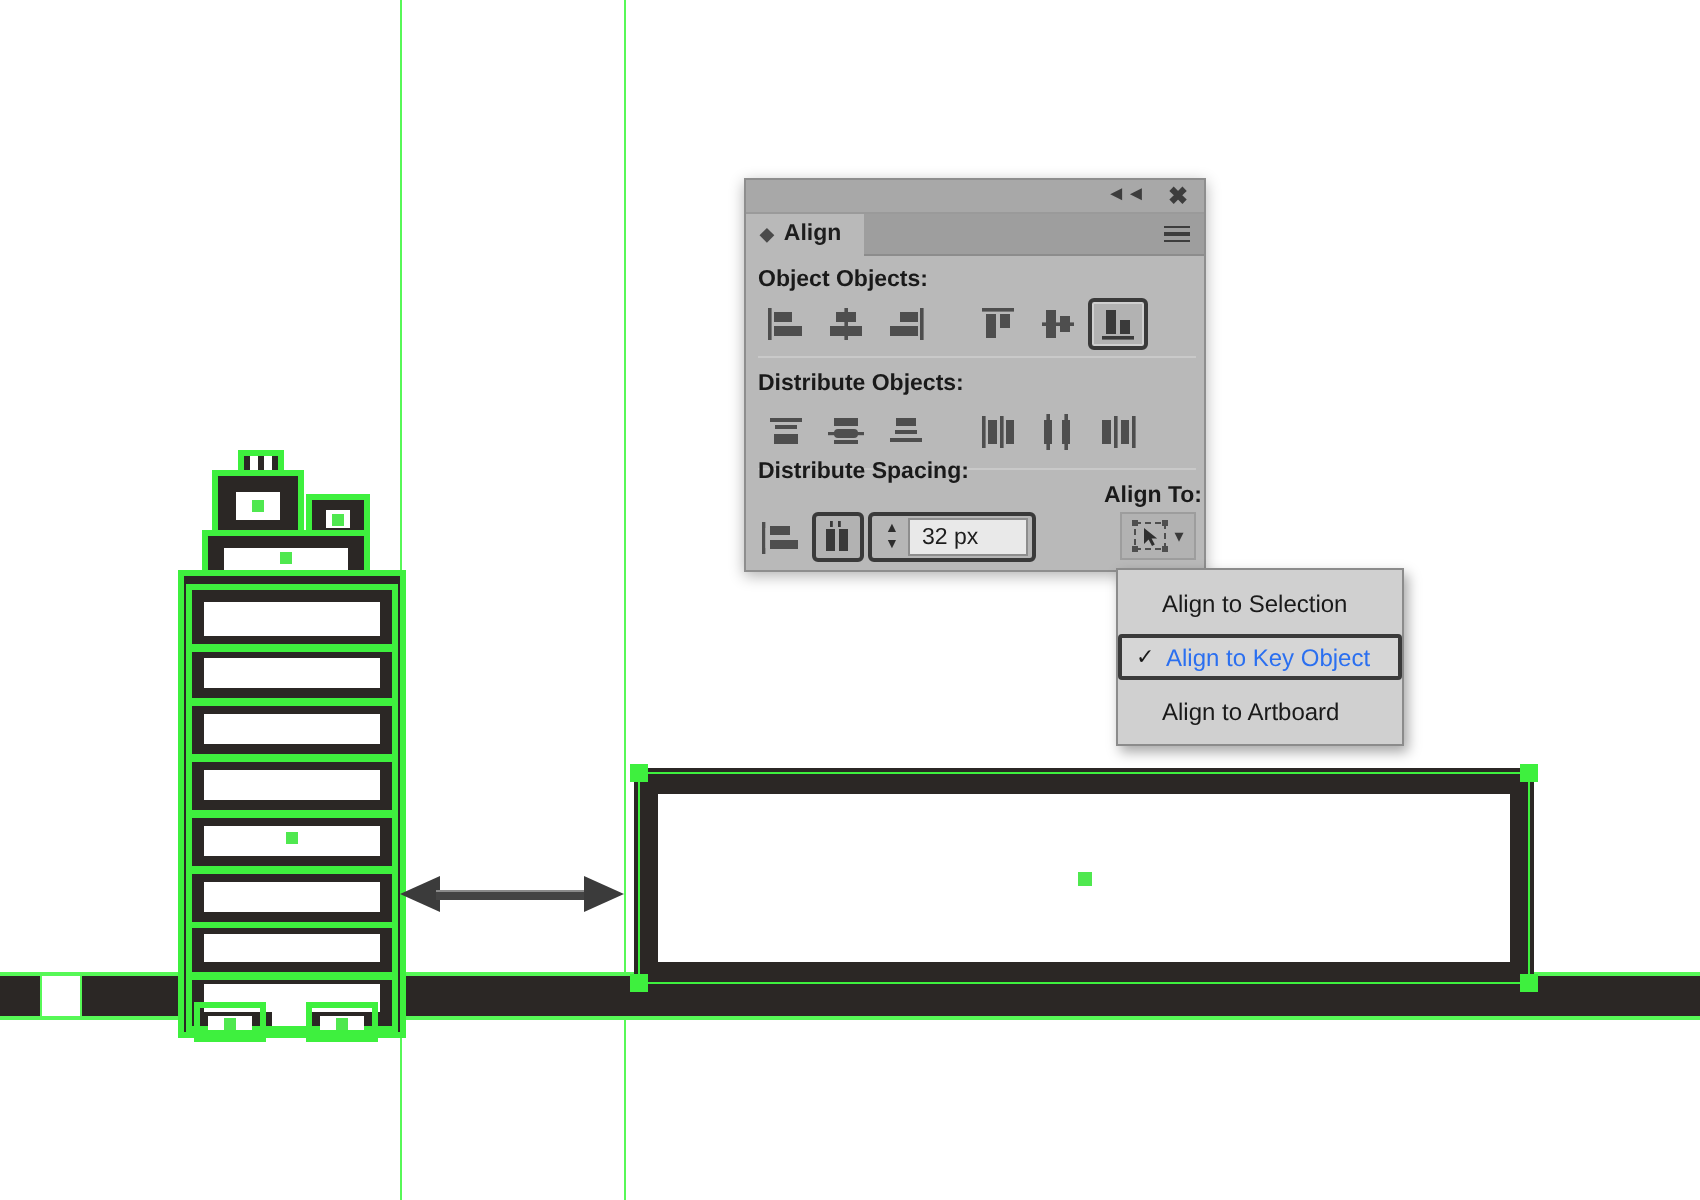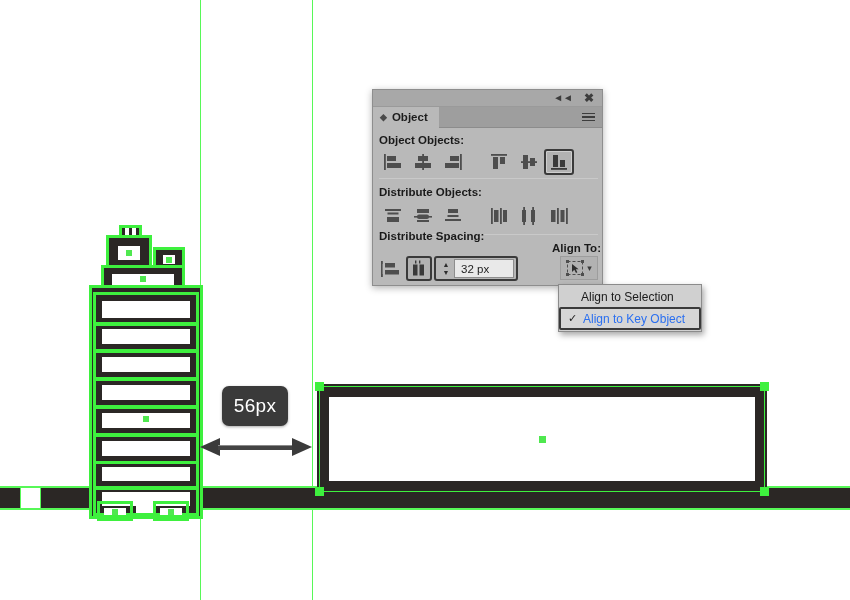--- a/index.html
+++ b/index.html
@@ -148,21 +148,21 @@
 
   
   #align-to-menu {
     position:absolute; left:558px; top:284px; width:144px;
     background:#d0d0d0; border:1px solid #8b8b8b;
     box-shadow:2px 3px 6px rgba(0,0,0,.35);
     font-size:12px; color:#1a1a1a;
     padding:1px 0;
   }
   #align-to-menu .mi {
-    height:21px; display:flex; align-items:center; padding-left:22px; position:relative;
+    height:31px; display:flex; align-items:center; padding-left:22px; position:relative;
     white-space:nowrap;
   }
   #align-to-menu .mi.checked {
     color:#2a6ff0; border:2px solid #3a3a3a; border-radius:2px;
     background:#d6d6d6; height:23px;
   }
   #align-to-menu .mi .chk { position:absolute; left:7px; font-size:11px; color:#1a1a1a; }
 </style>
 </head>
 <body>
@@ -240,39 +240,38 @@
     <div class="stroke"></div>
     <div class="fill"></div>
     <div class="selbox"></div>
     <div class="handle" style="left:-2px;  top:-2px;"></div>
     <div class="handle" style="right:-2px; top:-2px;"></div>
     <div class="handle" style="left:-2px;  bottom:-2px;"></div>
     <div class="handle" style="right:-2px; bottom:-2px;"></div>
     <div class="centerpt" style="left:222px; top:52px;"></div>
   </div>
 
-  <div id="measure-label">56px</div>
   <div id="measure-arrow">
     <div class="head l"></div>
     <div class="shaft"></div>
     <div class="head r"></div>
   </div>
 </div>
 
 <div id="align-panel">
 
   <div id="panel-topbar">
     <span class="ic">◄◄</span>
     <span class="ic" style="font-size:12px; font-weight:bold;">✖</span>
   </div>
 
   <div id="panel-tabrow">
     <div id="panel-tab">
       <span class="diamond">◆</span>
-      <span>Object</span>
+      <span>Align</span>
     </div>
     <div id="panel-menu-btn">
         <i></i>
         <i></i>
         <i></i>
       </div>
   </div>
 
   <div class="sect-label" style="left:6px; top:44px;">Object Objects:</div>
   <div class="icon-row" style="left:5px; top:59px;">
@@ -419,13 +418,16 @@
 </div>
 
 <div id="align-to-menu">
   <div class="mi">
     <span>Align to Selection</span>
   </div>
   <div class="mi checked">
     <span class="chk">✓</span>
     <span>Align to Key Object</span>
   </div>
+  <div class="mi">
+    <span>Align to Artboard</span>
+  </div>
 </div>
 
 </body></html>

